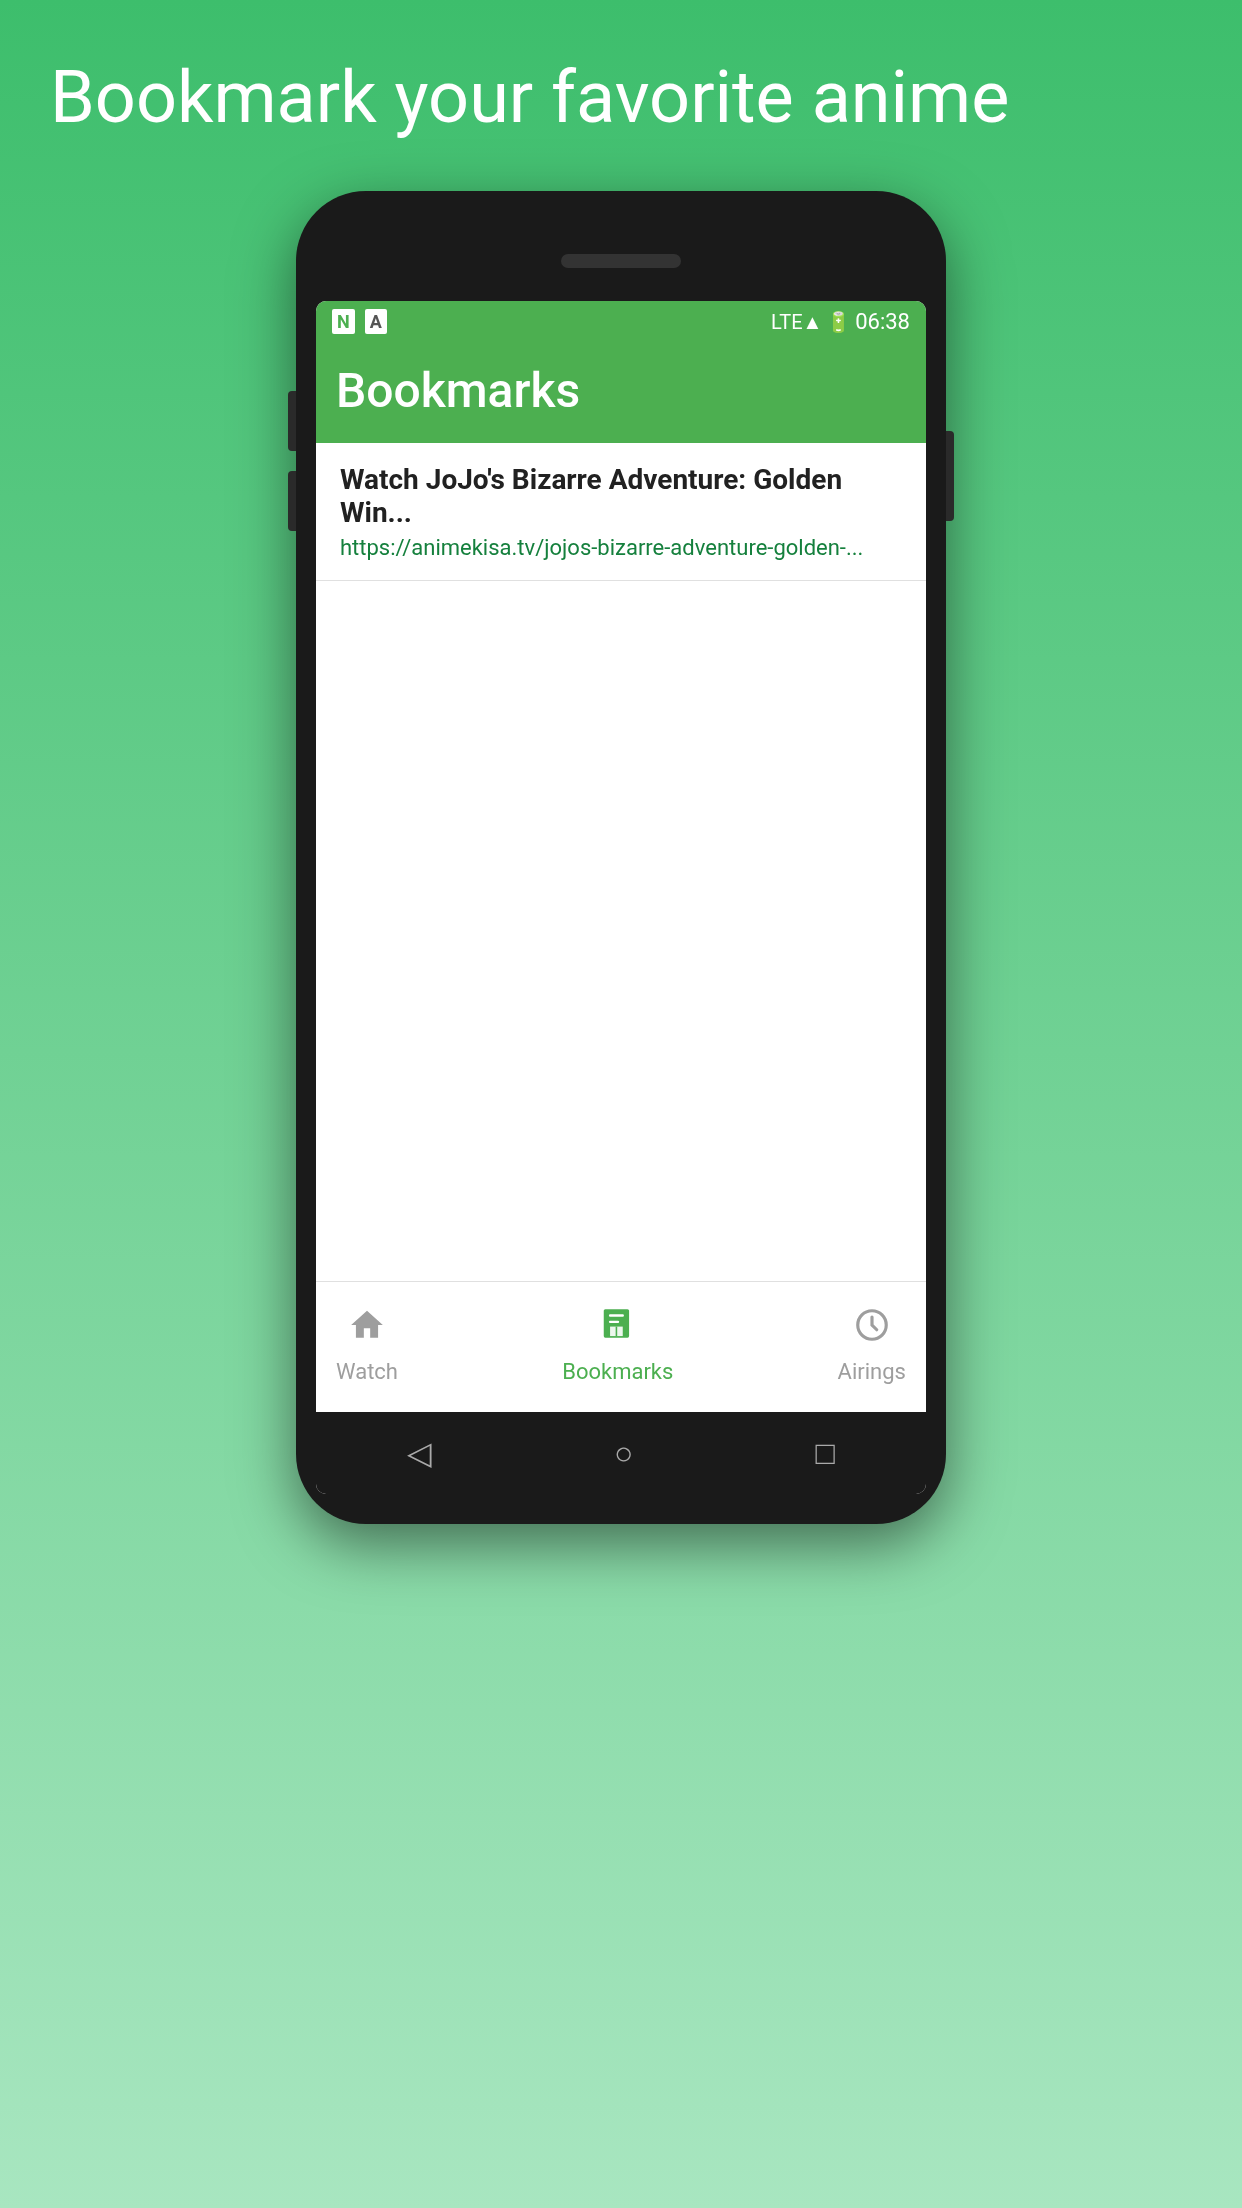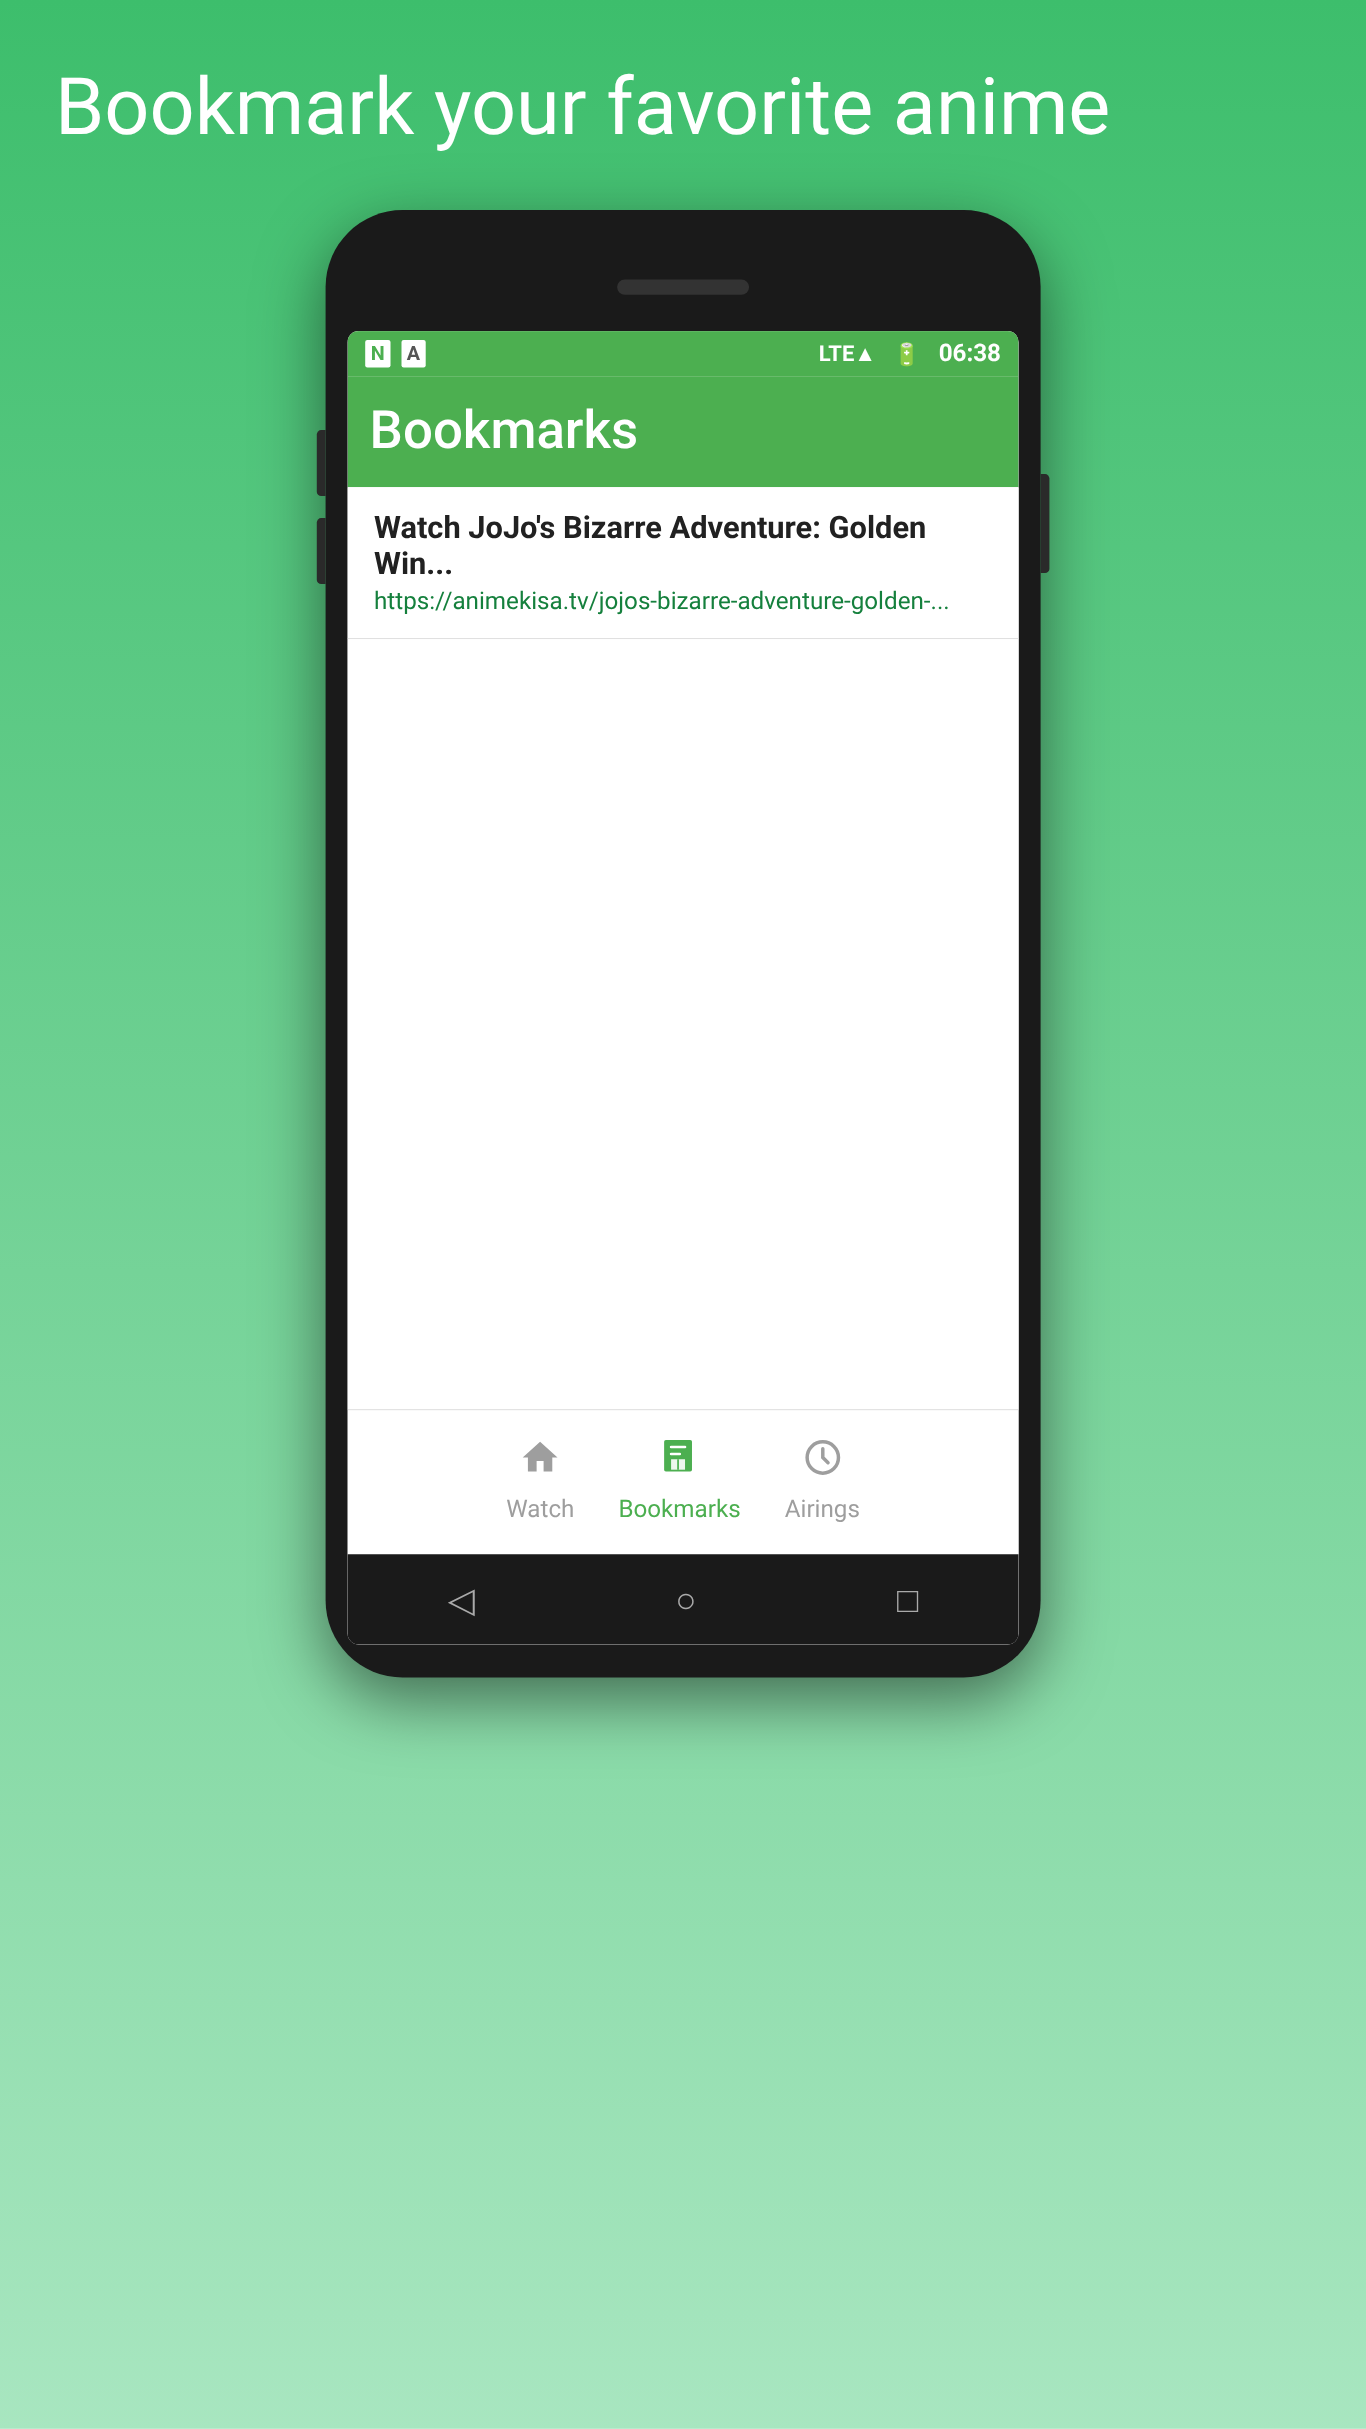--- a/index.html
+++ b/index.html
@@ -107,23 +107,23 @@
 
     .status-left {
       display: flex;
       align-items: center;
       gap: 10px;
     }
 
     .status-right {
       display: flex;
       align-items: center;
-      gap: 16px;
+      gap: 4px;
       font-size: 22px;
-      font-weight: 700;
+      font-weight: 400;
     }
 
     
     .app-bar {
       background: #4caf50;
       padding: 20px 20px 24px 20px;
     }
 
     .app-bar-title {
       color: white;
@@ -158,21 +158,21 @@
     .content-empty {
       height: 700px;
       background: white;
     }
 
     
     .bottom-nav {
       background: white;
       border-top: 1px solid #e0e0e0;
       display: flex;
-      justify-content: center;
+      justify-content: space-between;
       align-items: center;
       padding: 16px 0 20px 0;
     }
 
     .nav-item {
       display: flex;
       flex-direction: column;
       align-items: center;
       gap: 6px;
       cursor: pointer;

